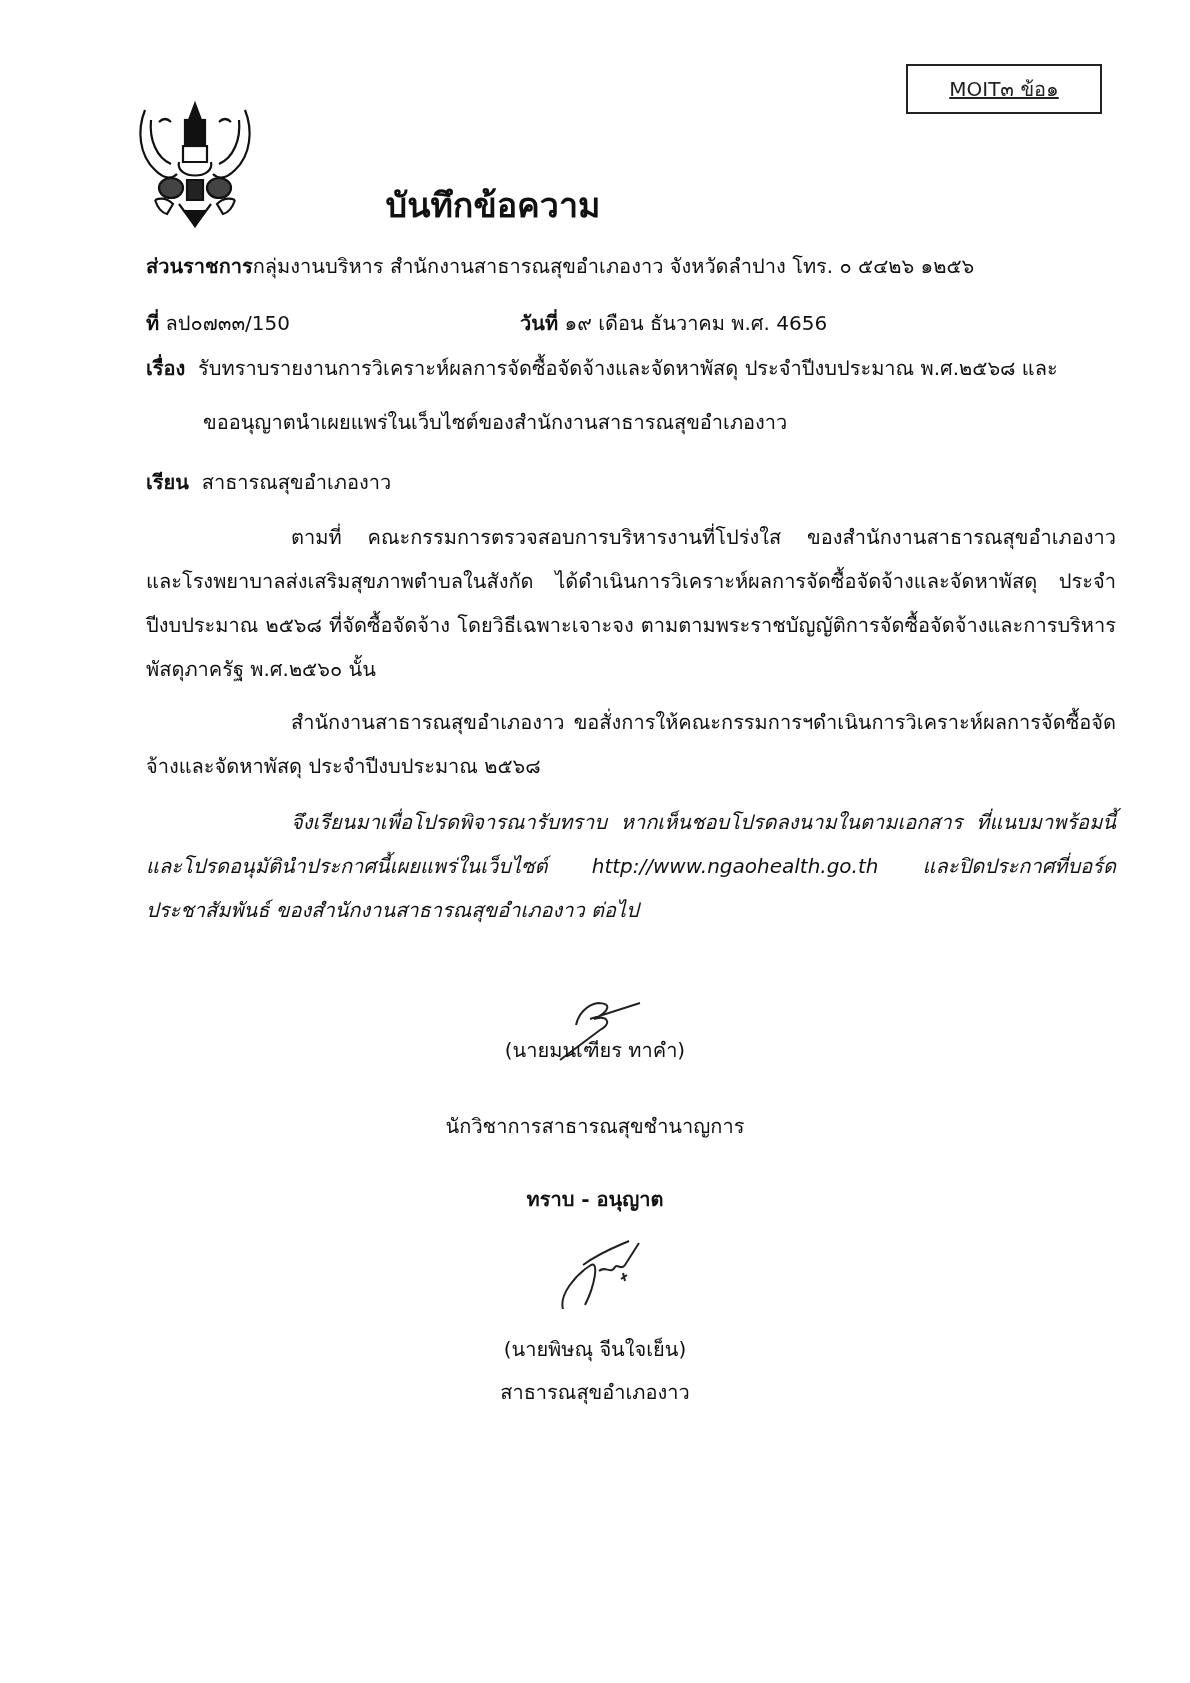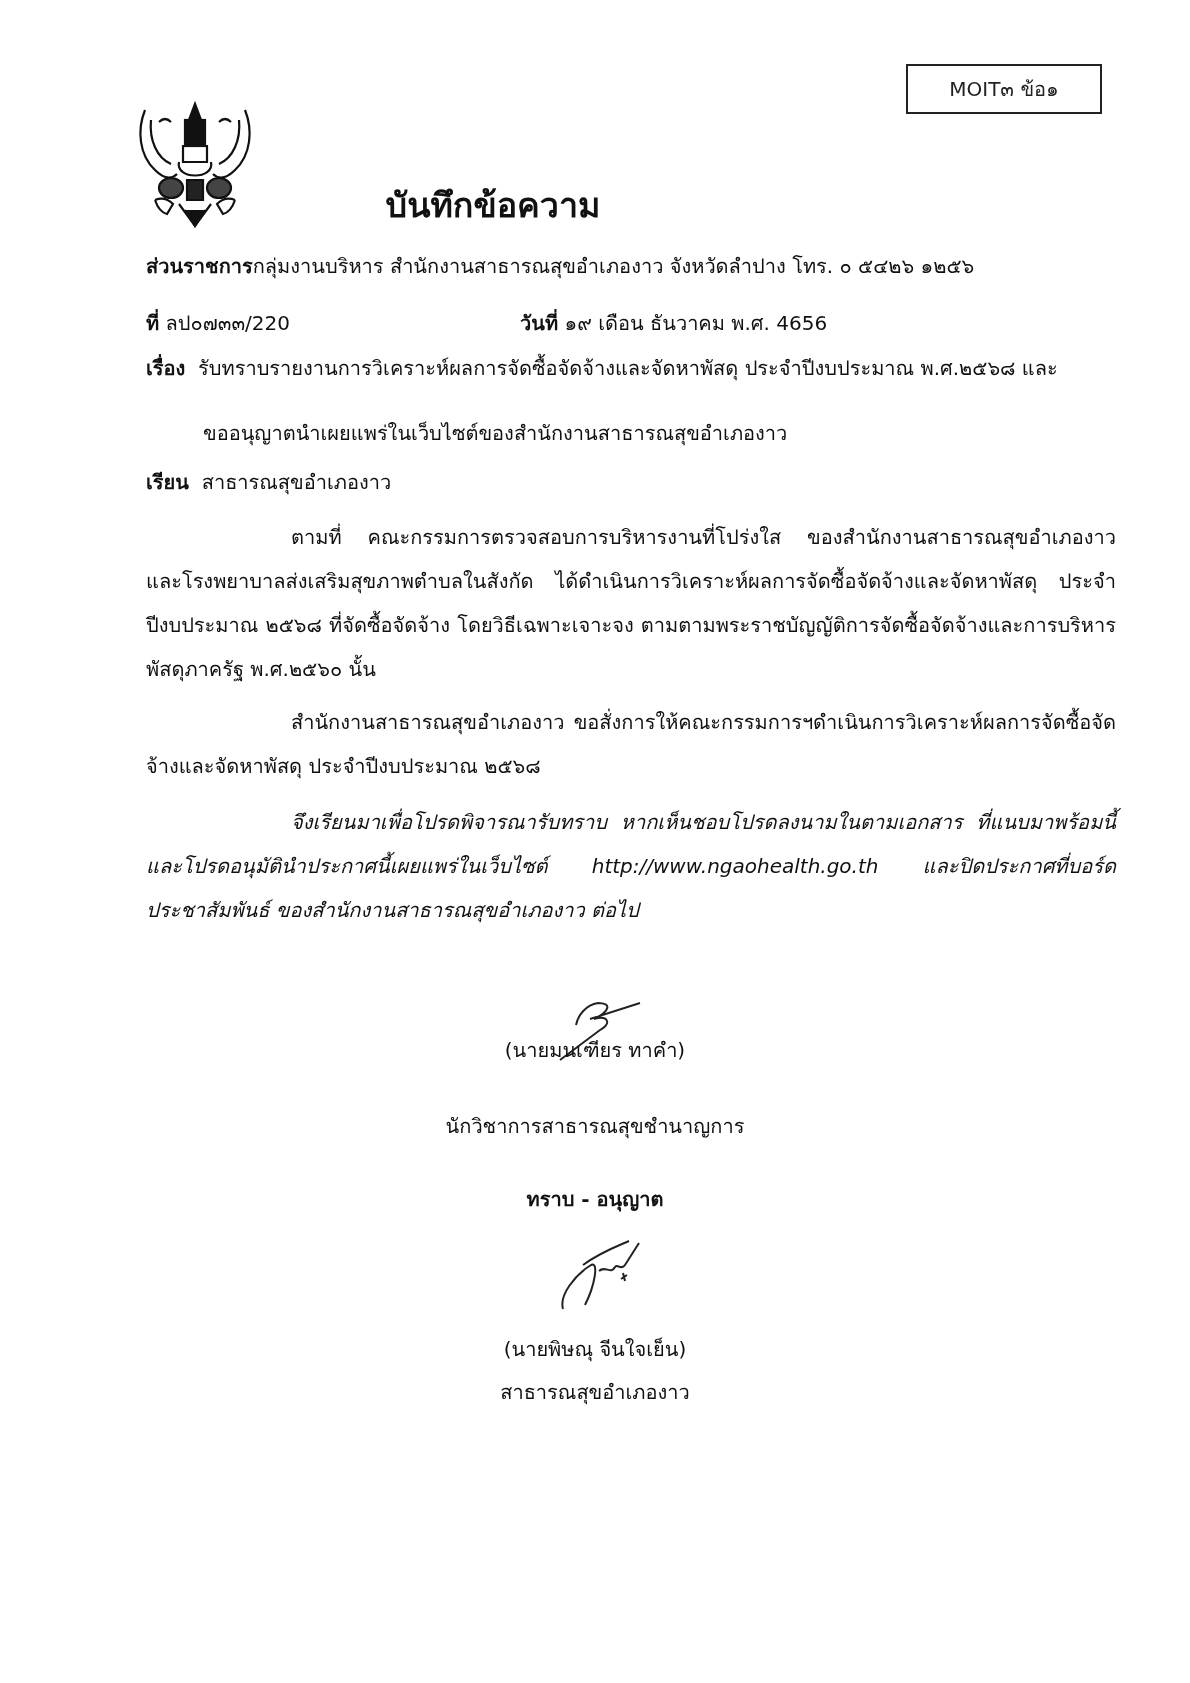--- a/index.html
+++ b/index.html
@@ -6,21 +6,21 @@
   body {
     width: 1190px; height: 1683px; position: relative; overflow: hidden;
     font-family: "DejaVu Sans", "Liberation Sans", sans-serif;
     color: #111111;
   }
   .page { position: absolute; left: 0; top: 0; width: 1190px; height: 1683px; }
   .ref-box {
     position: absolute; left: 906px; top: 64px; width: 196px; height: 50px;
     border: 2px solid #222; box-sizing: border-box;
     display: flex; align-items: center; justify-content: center;
-    font-size: 20px; color: #222;
+    font-size: 20px; color: #222; text-decoration: underline;
   }
   .garuda { position: absolute; left: 135px; top: 100px; width: 120px; height: 130px; }
   .title {
     position: absolute; left: 0; width: 986px; top: 178px; text-align: center;
     font-size: 34px; font-weight: bold; color: #111;
   }
   .line {
     position: absolute; font-size: 20px; white-space: nowrap; color: #111;
   }
   .b { font-weight: bold; text-align: right; }
@@ -64,33 +64,33 @@
   </svg>
 
   <div class="title">บันทึกข้อความ</div>
 
   <div class="line" style="left:146px; top:250px;">
     <span class="b">ส่วนราชการ</span><span>กลุ่มงานบริหาร สำนักงานสาธารณสุขอำเภองาว จังหวัดลำปาง  โทร. ๐ ๕๔๒๖ ๑๒๕๖</span>
   </div>
 
   <div class="line" style="left:146px; top:307px;">
     <span class="b">ที่</span>
-    <span>ลป๐๗๓๓/220</span>
+    <span>ลป๐๗๓๓/150</span>
   </div>
 
   <div class="line" style="left:520px; top:307px;">
     <span class="b">วันที่</span>
     <span>๑๙  เดือน ธันวาคม พ.ศ. 4656</span>
   </div>
 
   <div class="line" style="left:146px; top:352px;">
     <span class="b">เรื่อง</span>&nbsp;
     <span>รับทราบรายงานการวิเคราะห์ผลการจัดซื้อจัดจ้างและจัดหาพัสดุ ประจำปีงบประมาณ พ.ศ.๒๕๖๘ และ</span>
   </div>
-  <div class="line" style="left:203px; top:406px;margin-top:11px;">
+  <div class="line" style="left:203px; top:406px;">
     <span>ขออนุญาตนำเผยแพร่ในเว็บไซต์ของสำนักงานสาธารณสุขอำเภองาว</span>
   </div>
 
   <div class="line" style="left:146px; top:466px;">
     <span class="b">เรียน</span>&nbsp;
     <span>สาธารณสุขอำเภองาว</span>
   </div>
 
   <div class="para indent" style="top:515px;">ตามที่ คณะกรรมการตรวจสอบการบริหารงานที่โปร่งใส ของสำนักงานสาธารณสุขอำเภองาว และโรงพยาบาลส่งเสริมสุขภาพตำบลในสังกัด ได้ดำเนินการวิเคราะห์ผลการจัดซื้อจัดจ้างและจัดหาพัสดุ ประจำปีงบประมาณ ๒๕๖๘  ที่จัดซื้อจัดจ้าง โดยวิธีเฉพาะเจาะจง ตามตามพระราชบัญญัติการจัดซื้อจัดจ้างและการบริหารพัสดุภาครัฐ พ.ศ.๒๕๖๐ นั้น</div>
   <div class="para indent" style="top:700px;">สำนักงานสาธารณสุขอำเภองาว ขอสั่งการให้คณะกรรมการฯดำเนินการวิเคราะห์ผลการจัดซื้อจัดจ้างและจัดหาพัสดุ ประจำปีงบประมาณ ๒๕๖๘</div>

